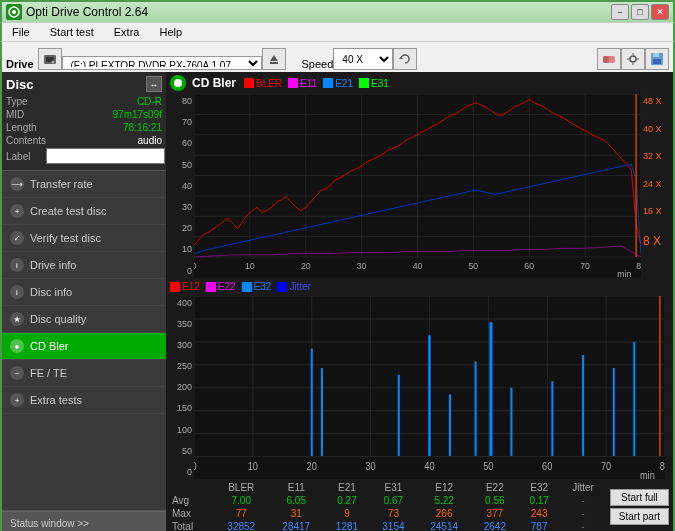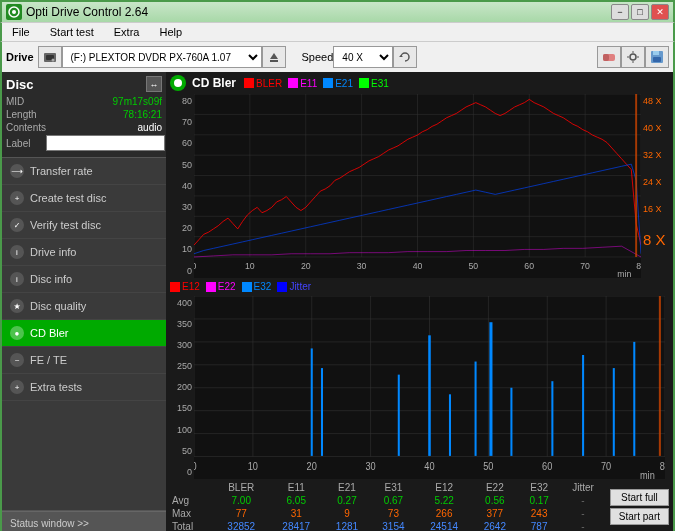--- a/index.html
+++ b/index.html
@@ -81,37 +81,37 @@
       font-size: 11px;
       color: #000;
     }
 
     
     .toolbar {
       background: #f0f0f0;
       border-left: 2px solid #4a9a4a;
       border-right: 2px solid #4a9a4a;
       display: flex;
-      align-items: center;
+      align-items: flex-end;
       height: 30px;
       padding: 2px 4px;
       gap: 0;
     }
     .toolbar-label {
       font-size: 11px;
       font-weight: bold;
       color: #000;
       margin-right: 4px;
     }
     .drive-select {
       background: white;
       border: 1px solid #999;
       padding: 2px 4px;
       font-size: 10px;
-      height: 22px;
+      height: 14px;
       width: 200px;
     }
     .toolbar-btn {
       height: 22px;
       width: 24px;
       border: 1px solid #999;
       background: #e8e8e8;
       cursor: pointer;
       display: flex;
       align-items: center;
@@ -501,20 +501,24 @@
 <div class="main-content">
 
   <div class="sidebar">
 
     <div class="disc-panel">
       <div class="disc-panel-header">
         <span class="disc-panel-title">Disc</span>
         <div class="disc-panel-btn">↔</div>
       </div>
       <div class="disc-row">
+        <span class="disc-row-label">Type</span>
+        <span class="disc-row-value">CD-R</span>
+      </div>
+      <div class="disc-row">
         <span class="disc-row-label">MID</span>
         <span class="disc-row-value">97m17s09f</span>
       </div>
       <div class="disc-row">
         <span class="disc-row-label">Length</span>
         <span class="disc-row-value">78:16:21</span>
       </div>
       <div class="disc-row">
         <span class="disc-row-label">Contents</span>
         <span class="disc-row-value white">audio</span>
@@ -662,21 +666,21 @@
 
             <line x1="455" y1="0" x2="455" y2="151" stroke="#cc4400" stroke-width="2" opacity="0.8"></line>
           </svg>
         </div>
         <div class="y-axis-right">
           <span style="color:#ff6600;font-size:9px">48 X</span>
           <span style="color:#ff6600;font-size:9px">40 X</span>
           <span style="color:#ff6600;font-size:9px">32 X</span>
           <span style="color:#ff6600;font-size:9px">24 X</span>
           <span style="color:#ff6600;font-size:9px">16 X</span>
-          <span style="color:#ff6600;font-size:15px">8 X</span>
+          <span style="color:#ff6600;font-size:12px">8 X</span>
           <span style="color:transparent;font-size:9px">.</span>
         </div>
       </div>
 
       <div style="display:flex; align-items:center; padding:2px 4px; background:#1a1a1a; height:18px;">
         <div class="legend">
           <div class="legend-item">
             <div class="legend-color" style="background:#ff0000;"></div>
             <span style="color:#ff0000;">E12</span>
           </div>

